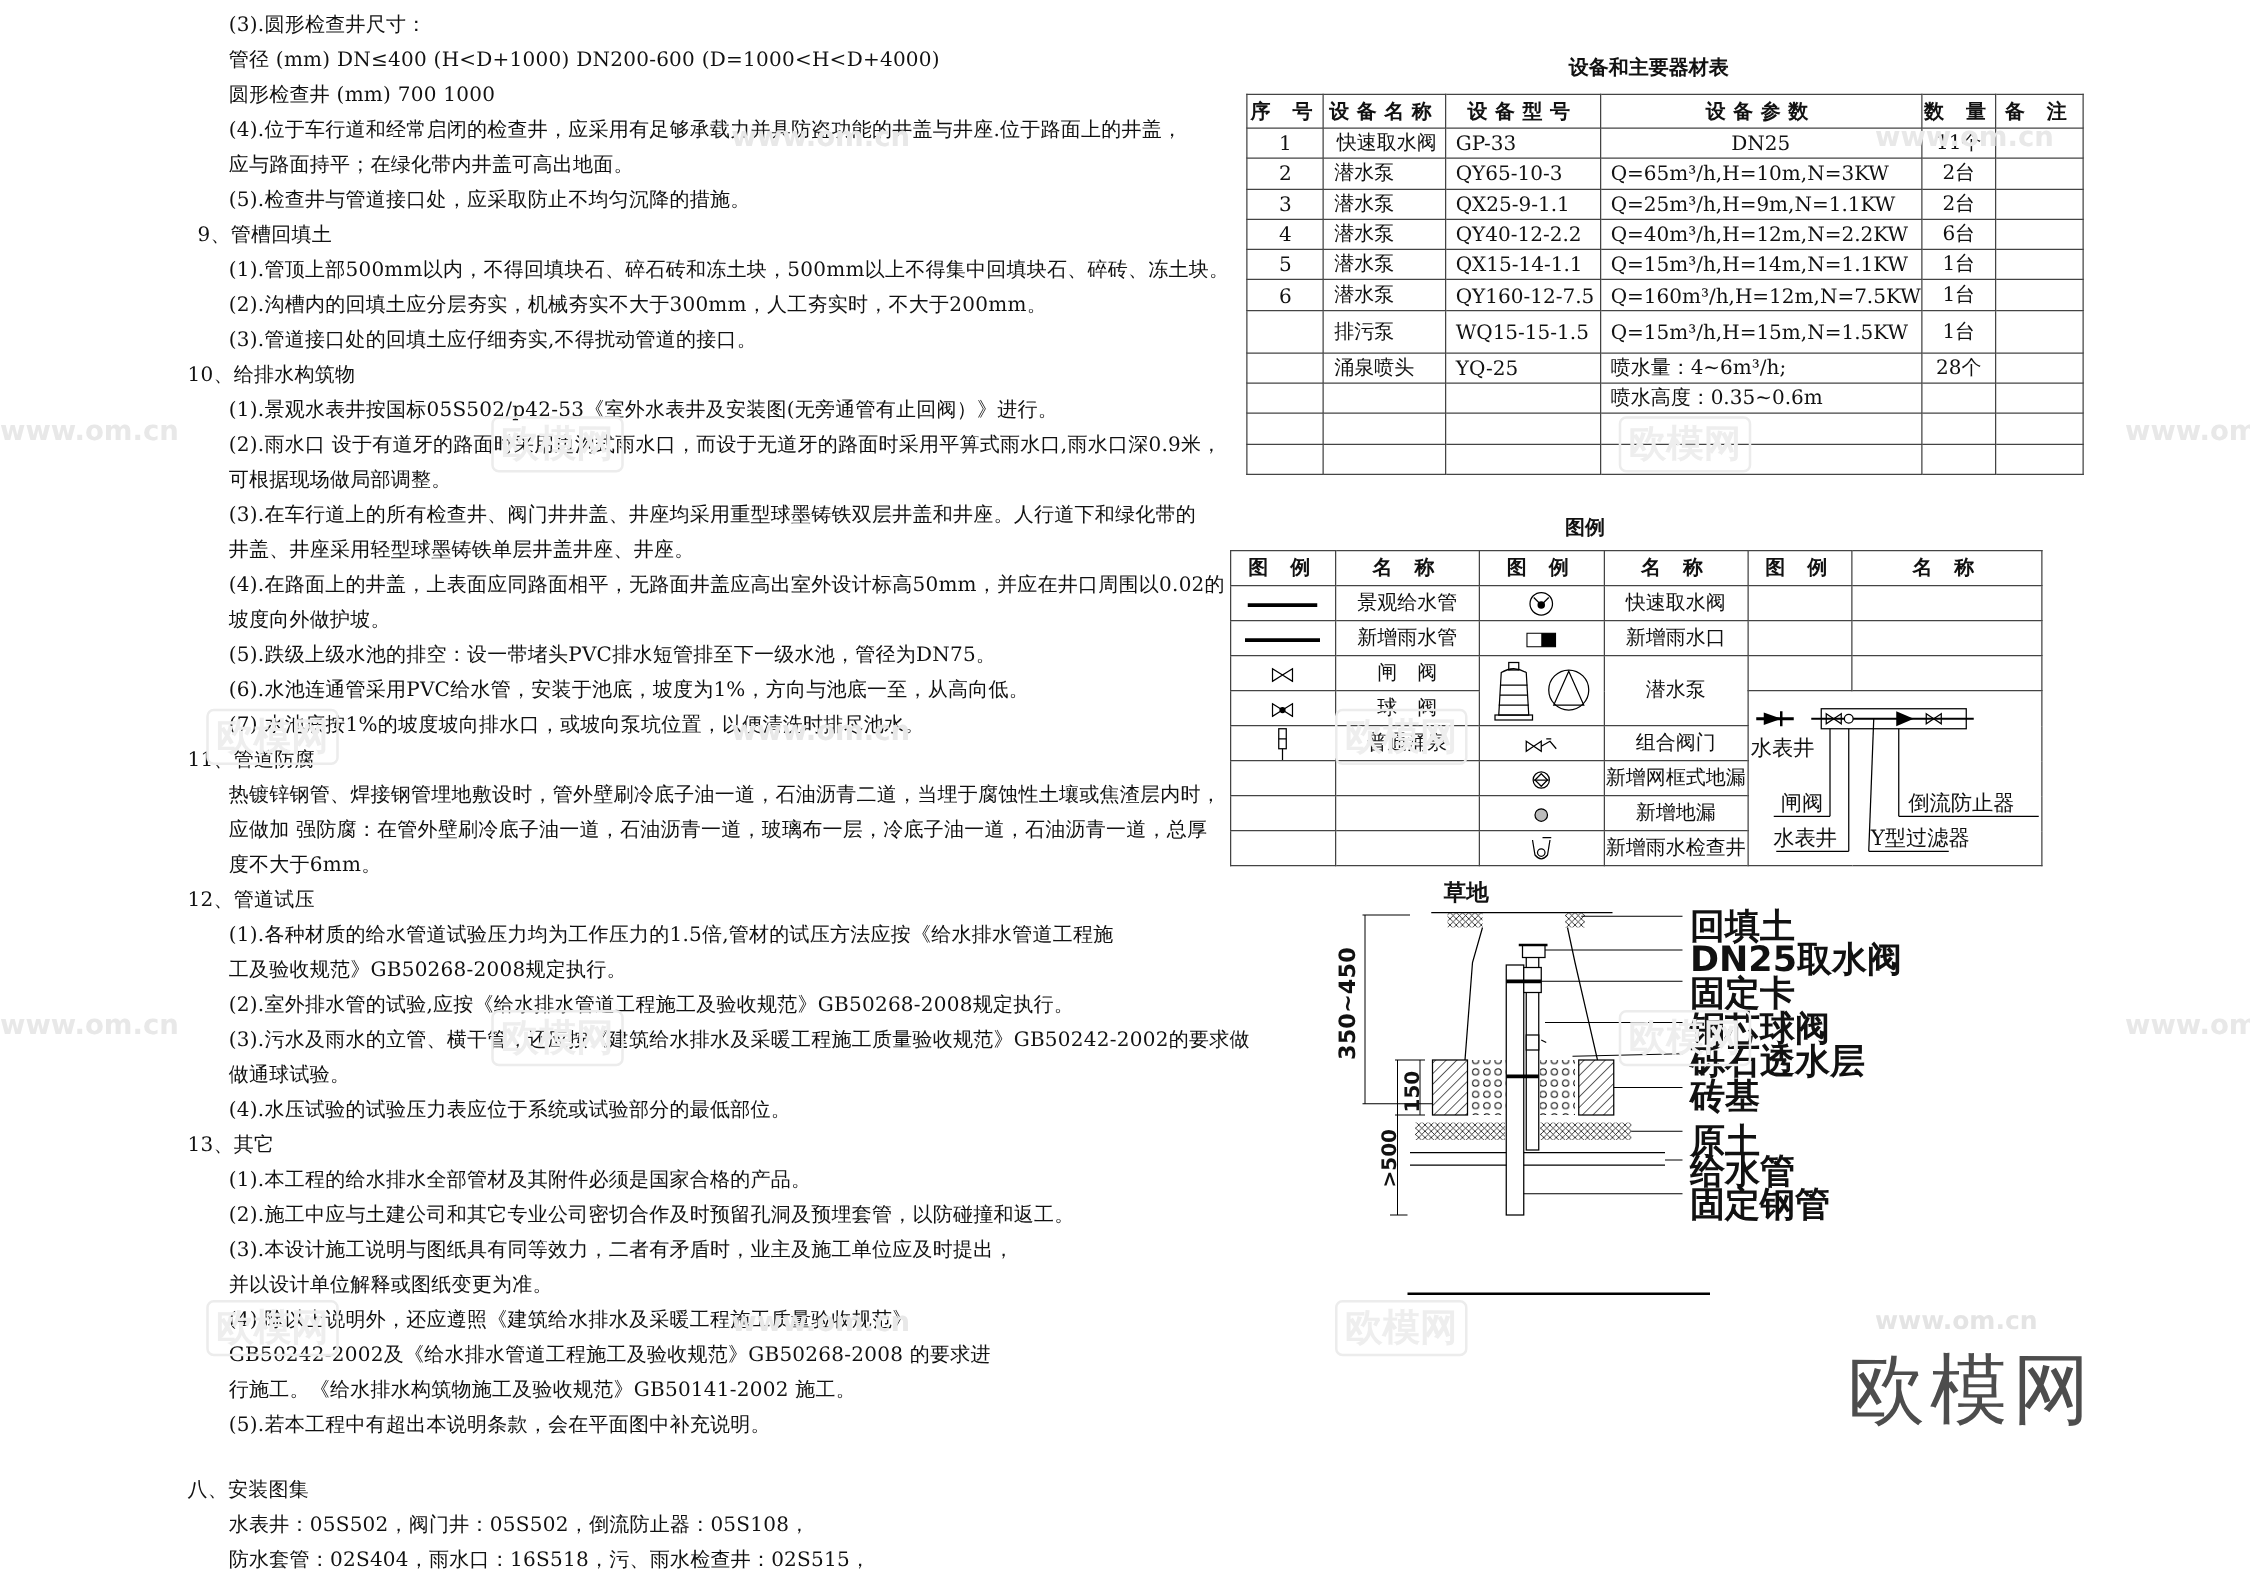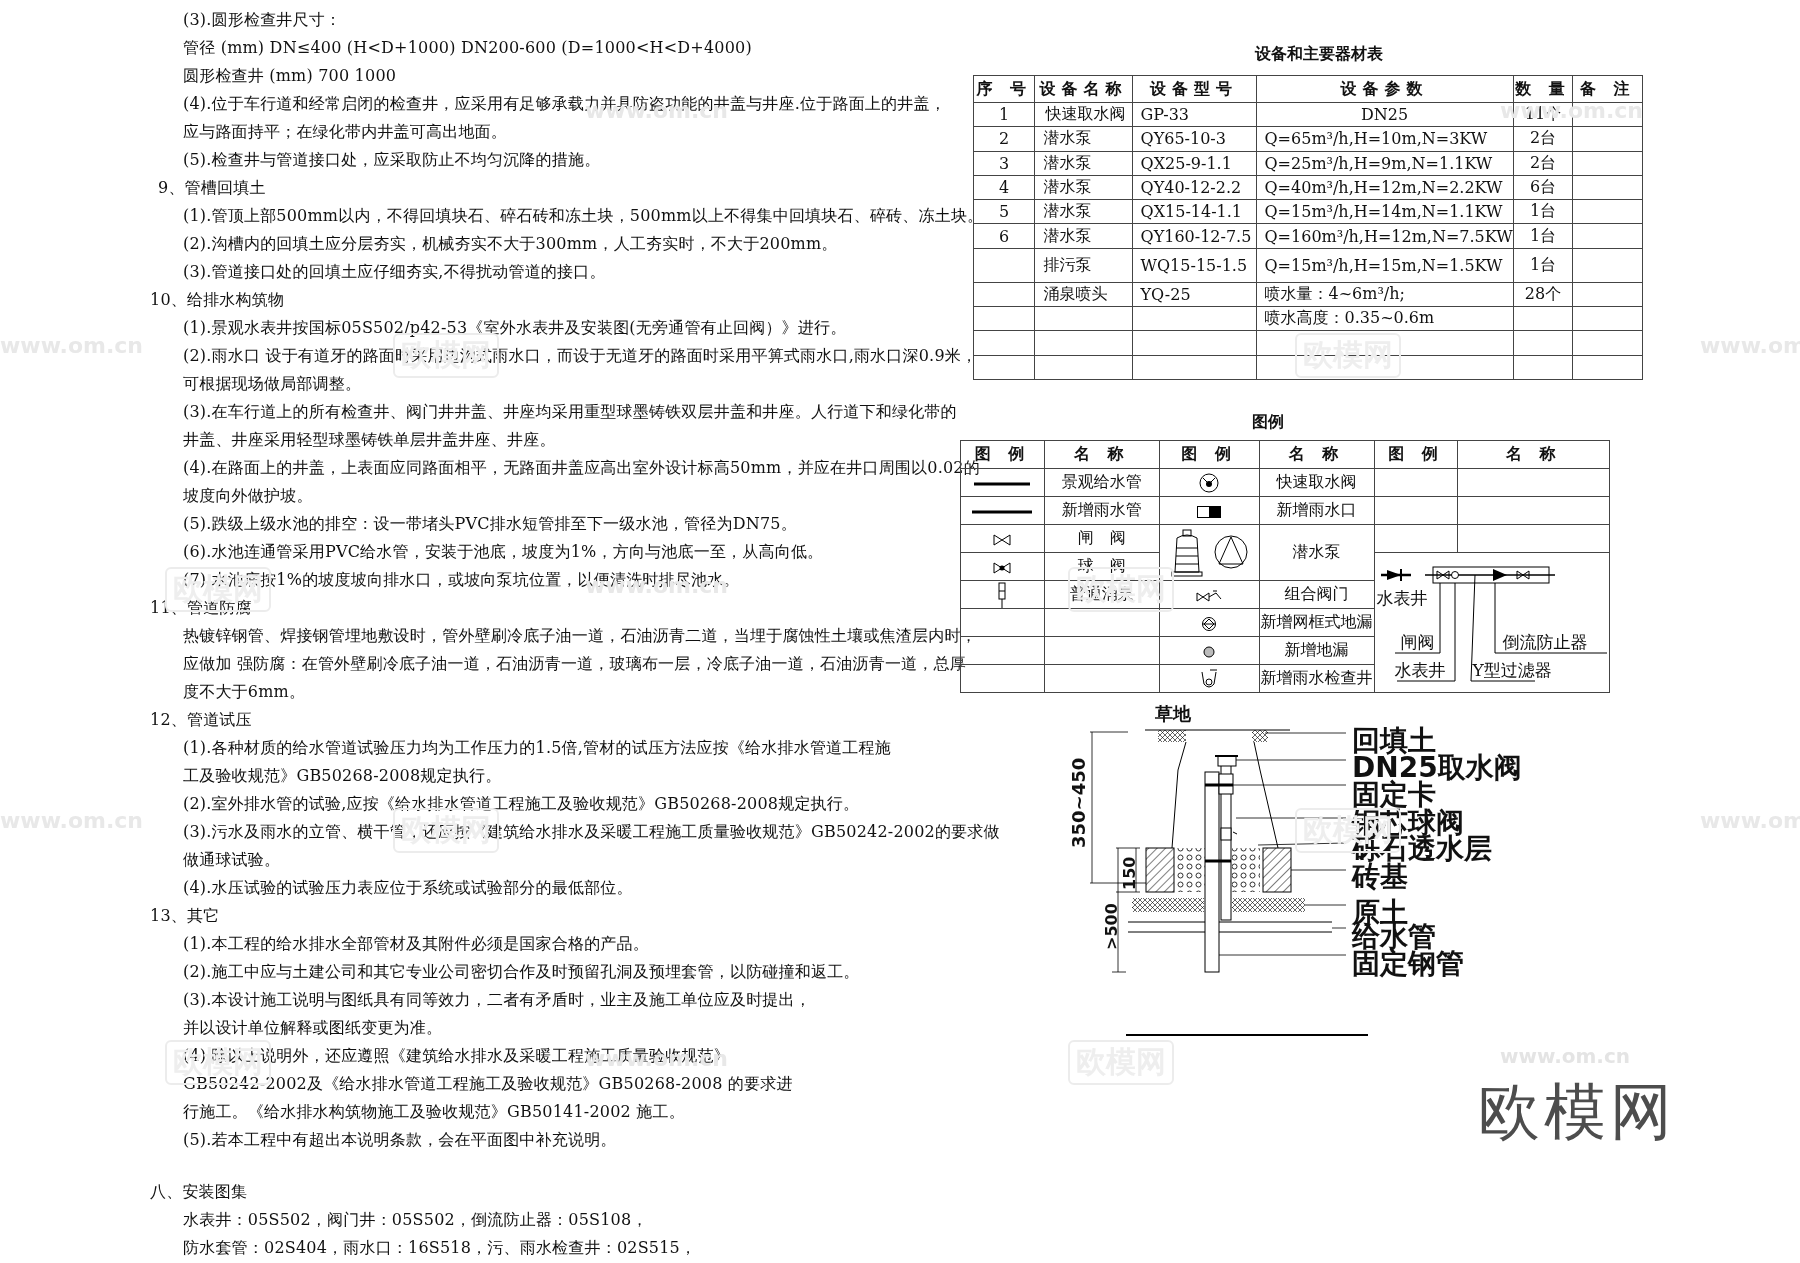--- a/index.html
+++ b/index.html
@@ -6,21 +6,21 @@
   body { width:1800px; height:1263px; position:relative; overflow:hidden;
          font-family:"DejaVu Serif","Liberation Serif",serif; color:#111; }
   .abs { position:absolute; }
   .line { position:absolute; font-size:16px; white-space:nowrap; line-height:20px; letter-spacing:0.2px; }
   .watermark { position:absolute; color:#e8e8e8; font-family:"DejaVu Sans",sans-serif; font-weight:bold; white-space:nowrap; pointer-events:none; }
   .wm-url { font-size:22px; }
   .wm-cn { font-size:30px; border:2px solid #ececec; border-radius:6px; padding:0 6px; color:#eeeeee; }
   .brand { position:absolute; left:1478px; top:1070px; font-family:"DejaVu Sans",sans-serif; font-size:62px; color:#4d4d4d; letter-spacing:4px; }
   .brand-url { position:absolute; left:1500px; top:1044px; font-family:"DejaVu Sans",sans-serif; font-size:20px; color:#e4e4e4; font-weight:bold; }
 
-  table.grid { position:absolute; border-collapse:collapse; font-size:16px; }
+  table.grid { position:absolute; border-collapse:collapse; font-size:16px;margin-left:24px; }
   table.grid td, table.grid th { border:1.3px solid #444; padding:0; text-align:center; font-weight:normal; white-space:nowrap; }
   table.grid th { font-weight:bold; letter-spacing:6px; }
   .tbl-title { position:absolute; font-size:16px; font-weight:bold; }
   .left { text-align:left !important; padding-left:8px !important; }
 
   .legend-sym { display:inline-block; vertical-align:middle; }
   .detail-label { position:absolute; font-size:28px; white-space:nowrap; font-family:"DejaVu Sans",sans-serif; }
   .detail-title { position:absolute; font-size:26px; white-space:nowrap; font-family:"DejaVu Sans",sans-serif; letter-spacing:2px; }
 </style>
 </head>

